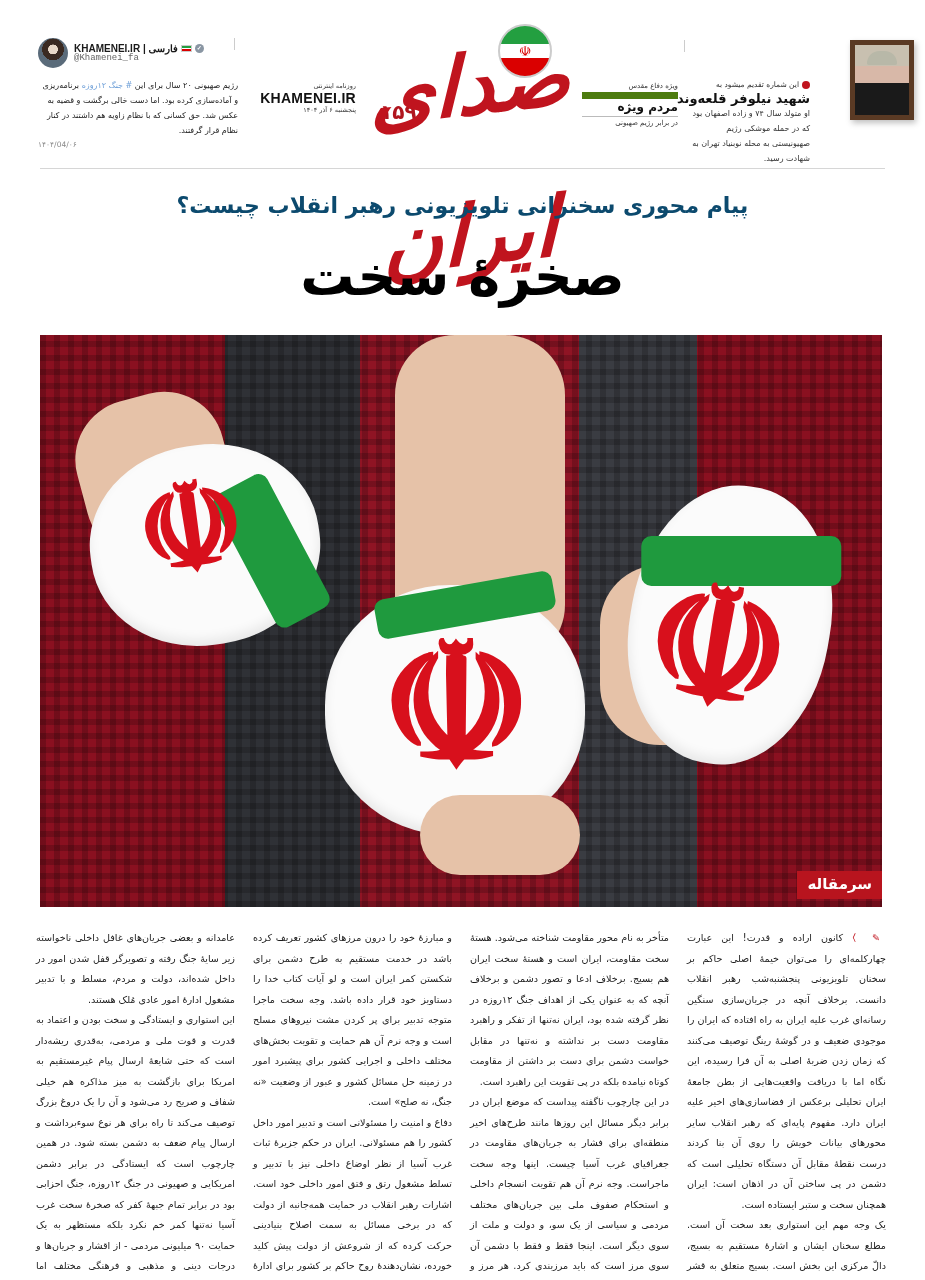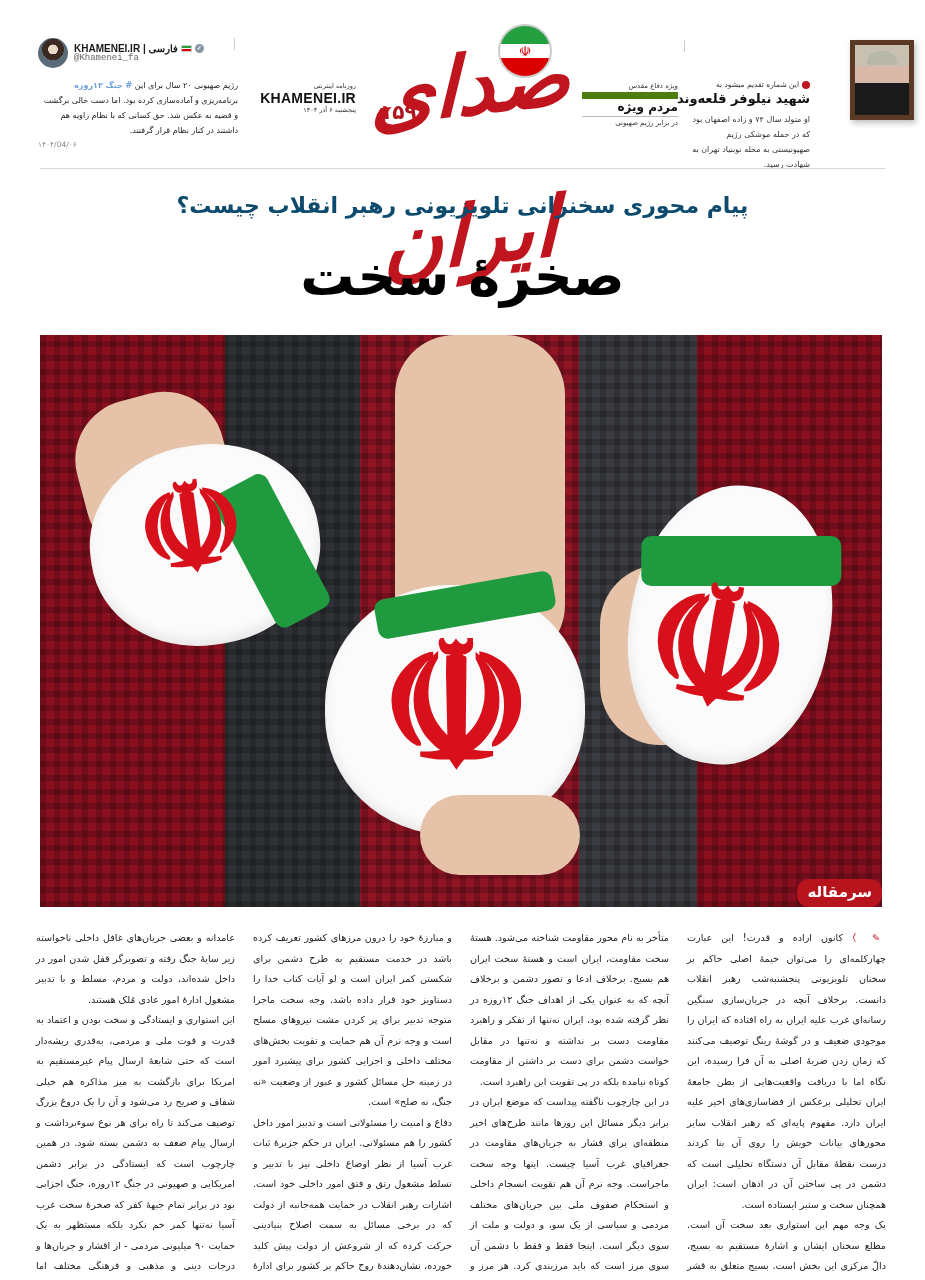--- a/index.html
+++ b/index.html
@@ -10,21 +10,21 @@
   .masthead { position: absolute; left: 0; top: 0; width: 925px; height: 180px; }
   .tweet { position: absolute; left: 38px; top: 38px; width: 200px; direction: ltr; }
   .tweet-head { display: flex; align-items: center; gap: 6px; }
   .avatar { width: 30px; height: 30px; border-radius: 50%; background: radial-gradient(circle at 50% 38%, #e8d8c8 0 20%, #3a2a22 21% 45%, #5a6b7a 46%); flex-shrink: 0; }
   .tweet-names { display: flex; flex-direction: column; line-height: 1.1; }
   .tweet-name-row { display: flex; align-items: center; gap: 3px; font-size: 10px; font-weight: bold; font-family: "Liberation Sans", sans-serif; }
   .flag-mini { display: inline-block; width: 11px; height: 7px; background: linear-gradient(#239f40 0 33%, #fff 33% 66%, #da0000 66%); border: 0.5px solid #ccc; }
   .verified { display: inline-block; width: 9px; height: 9px; border-radius: 50%; background: #8a96a3; color: #fff; font-size: 6px; text-align: center; line-height: 9px; }
   .tweet-handle { font-size: 9px; color: #666; font-family: Liberation Mono, monospace; }
   .tweet-body { direction: rtl; text-align: right; font-size: 8px; line-height: 15px; margin-top: 10px; color: #222; font-family: "DejaVu Sans", sans-serif; }
-  .tweet-body .hashtag { color: #6fa0d8; font-weight: bold; }
+  .tweet-body .hashtag { color: #6fa0d8; }
   .tweet-date { direction: ltr; text-align: left; font-size: 7.5px; color: #888; margin-top: 2px; }
   .corner-mark { position: absolute; width: 1px; background: #ccc; }
 
   .logo-area { position: absolute; left: 240px; top: 20px; width: 440px; height: 150px; }
   .paper-meta { position: absolute; left: 6px; top: 62px; width: 110px; text-align: right; }
   .paper-meta .small { font-size: 6.5px; color: #333; letter-spacing: 0.5px; }
   .paper-meta .site { font-family: "Liberation Sans", sans-serif; font-weight: 900; font-size: 14px; color: #111; letter-spacing: 0.3px; }
   .issue-no { position: absolute; left: 116px; top: 80px; font-size: 20px; color: #b0151e; font-weight: bold; direction: rtl; margin-left: 24px; }
   .brand-title { position: absolute; left: 120px; top: -10px; width: 220px; height: 160px; direction: rtl; text-align: center; font-family: "DejaVu Serif", serif; font-weight: bold; color: #c0141e; font-size: 82px; line-height: 150px; font-style: italic; transform: skewY(-6deg); }
   .emblem { position: absolute; left: 258px; top: 4px; width: 54px; height: 54px; border-radius: 50%; border: 2px solid #ccc; overflow: hidden; background: linear-gradient(#239f40 0 36%, #fff 36% 64%, #da0000 64%); }
@@ -32,21 +32,21 @@
   .tagline { position: absolute; left: 342px; top: 62px; width: 96px; text-align: right; direction: rtl; }
   .tagline .t1 { font-size: 7px; color: #333; border-bottom: 7px solid #4d7c0f; padding-bottom: 2px; }
   .tagline .t2 { font-size: 12px; font-weight: bold; color: #111; border-bottom: 1px solid #bbb; padding: 1px 0 2px; }
   .tagline .t3 { font-size: 7px; color: #333; padding-top: 2px; }
 
   .dedication { position: absolute; left: 690px; top: 40px; width: 230px; height: 130px; }
   .ded-text { position: absolute; right: 110px; top: 0; width: 118px; direction: rtl; text-align: right; }
   .ded-pre { font-size: 7.5px; color: #333; margin-top: 40px; }
   .ded-pre .red-dot { display: inline-block; width: 8px; height: 8px; border-radius: 50%; background: #c0141e; margin-left: 3px; vertical-align: middle; }
   .ded-name { font-size: 13px; font-weight: bold; color: #111; margin-top: 2px; white-space: nowrap; }
-  .ded-body { font-size: 8px; line-height: 15px; color: #333; margin-top: 6px; }
+  .ded-body { font-size: 8px; line-height: 15px; color: #333; }
   .portrait { position: absolute; right: 6px; top: 0; width: 64px; height: 80px; background: #5a3a24; padding: 5px; box-shadow: 2px 3px 6px rgba(0,0,0,.25); }
   .portrait-inner { width: 100%; height: 100%; background: linear-gradient(180deg, #c8c0b0 0 30%, #d8b8a8 30% 55%, #1a1a1a 55%); position: relative; }
   .portrait-inner::before { content: ""; position: absolute; left: 12px; top: 6px; width: 30px; height: 14px; border-radius: 15px 15px 2px 2px; background: #b8b8a8; }
 
   .rule { position: absolute; height: 1px; background: #d6d6d6; }
 
   
   .kicker { position: absolute; left: 0; top: 193px; width: 925px; text-align: center; direction: rtl; font-size: 22px; color: #0c4a6e; font-weight: bold; }
   .headline { position: absolute; left: 0; top: 245px; width: 925px; text-align: center; direction: rtl; font-size: 54px; font-weight: 900; color: #000; letter-spacing: -1px; }
 
@@ -54,21 +54,21 @@
   .photo { position: absolute; left: 40px; top: 335px; width: 842px; height: 572px; overflow: hidden;
     background:
       repeating-linear-gradient(0deg, rgba(0,0,0,.18) 0 6px, transparent 6px 14px),
       repeating-linear-gradient(90deg, rgba(0,0,0,.18) 0 6px, transparent 6px 14px),
       linear-gradient(90deg, #8a1020 0 22%, #2f3136 22% 38%, #8f1424 38% 64%, #3a3c42 64% 78%, #8a1020 78%);
   }
   .arm { position: absolute; background: #e6c2a8; border-radius: 60px; }
   .wrap { position: absolute; border-radius: 48%; background: #fbfbfb; box-shadow: inset 0 -6px 12px rgba(0,0,0,.08); }
   .wrap .band-g { position: absolute; background: #1f9a3e; border-radius: 10px; }
   .wrap .emb { position: absolute; color: #d8101c; font-weight: bold; font-family: "DejaVu Serif", serif; }
-  .badge { position: absolute; right: 0; bottom: 0; background: #b8141e; color: #fff; font-size: 15px; font-weight: bold; padding: 4px 10px 6px; direction: rtl; border-radius: 12px; }
+  .badge { position: absolute; right: 0; bottom: 8px; background: #b8141e; color: #fff; font-size: 15px; font-weight: bold; padding: 4px 10px 6px; direction: rtl; }
 
   
   .columns { position: absolute; left: 36px; top: 928px; width: 850px; height: 340px; display: flex; flex-direction: row-reverse; gap: 18px; direction: rtl; }
   .col { flex: 1; font-size: 9.6px; line-height: 20.5px; text-align: justify; color: #1a1a1a; direction: rtl; }
   .col p { margin: 0; }
   .lead-icon { color: #c0141e; font-weight: bold; margin-left: 4px; }
 </style>
 </head>
 <body>
 

